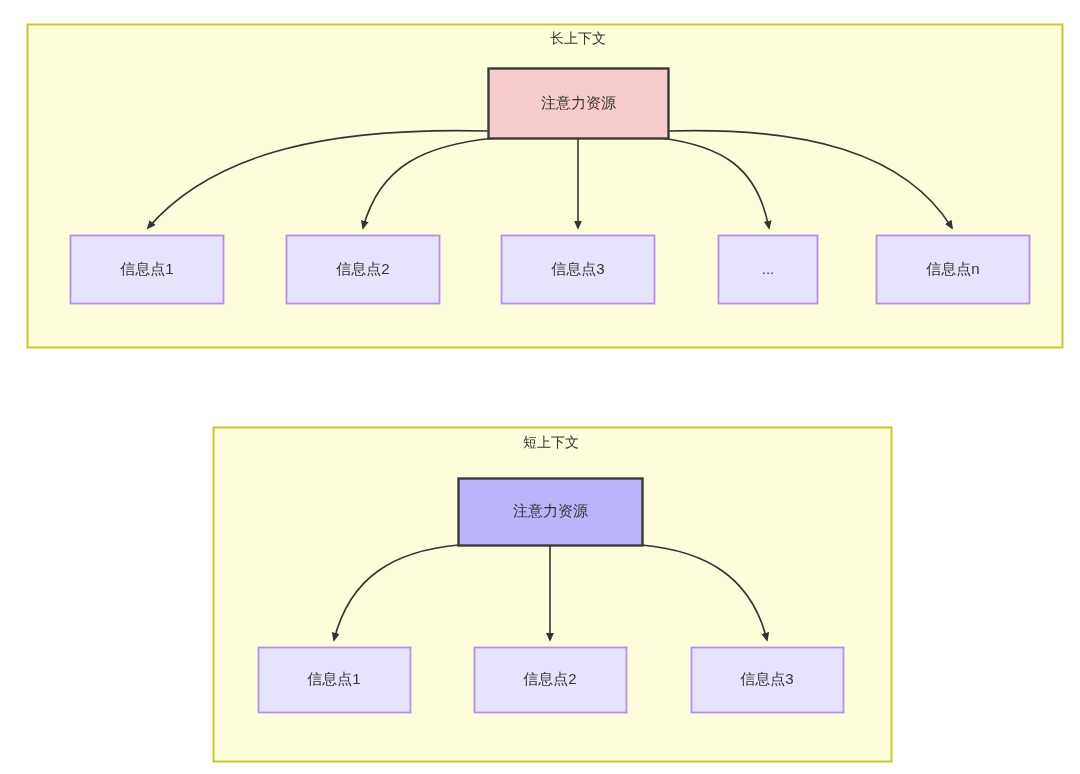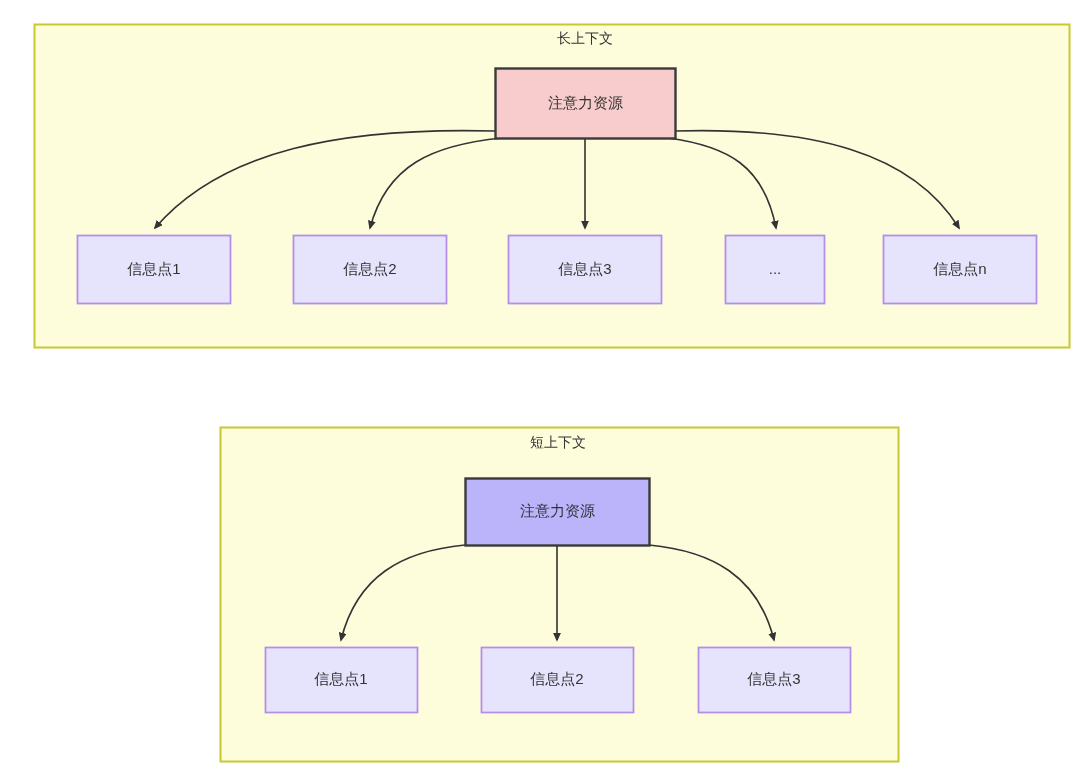--- a/index.html
+++ b/index.html
@@ -9,21 +9,21 @@
   }
   body {
     width: 1080px;
     height: 774px;
     position: relative;
     font-family: "Liberation Sans", "DejaVu Sans", sans-serif;
     overflow: hidden;
   }
   #stage {
     position: absolute;
-    left: 12px; top: 0;
+    left: 5px; top: 0;
     width: 940px;
     height: 774px;
   }
   .diagram-svg {
     position: absolute;
     left: 0; top: 0;
     width: 1080px;
     height: 774px;
   }
   .node-label {

